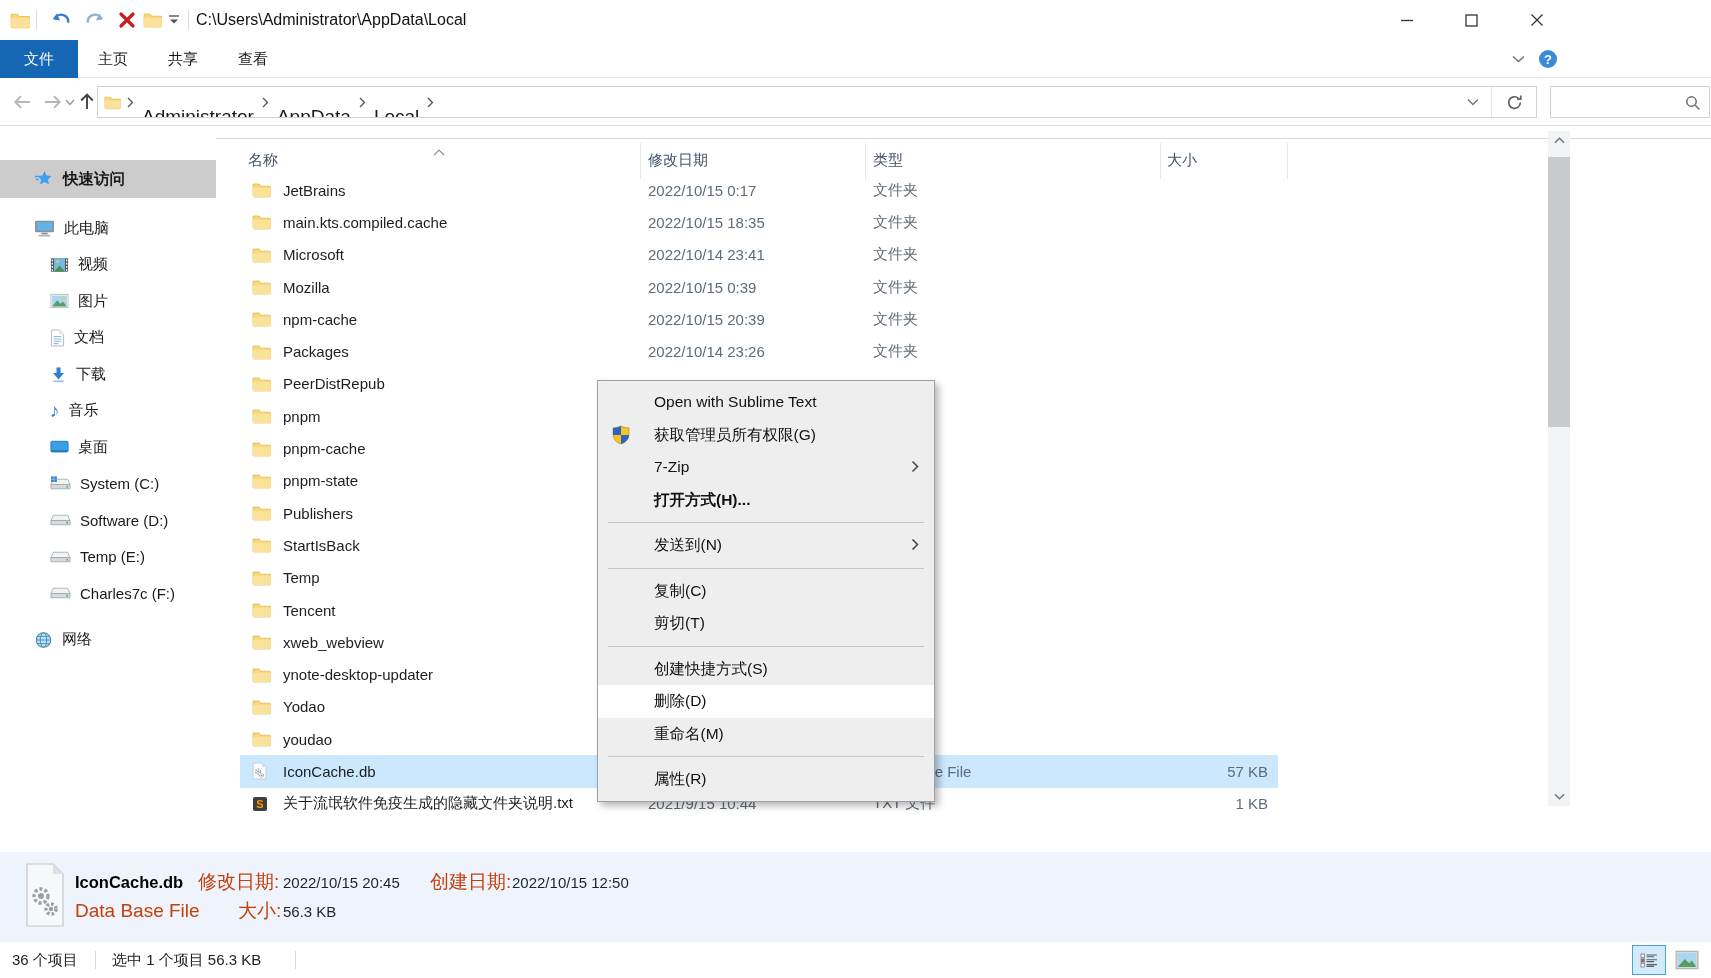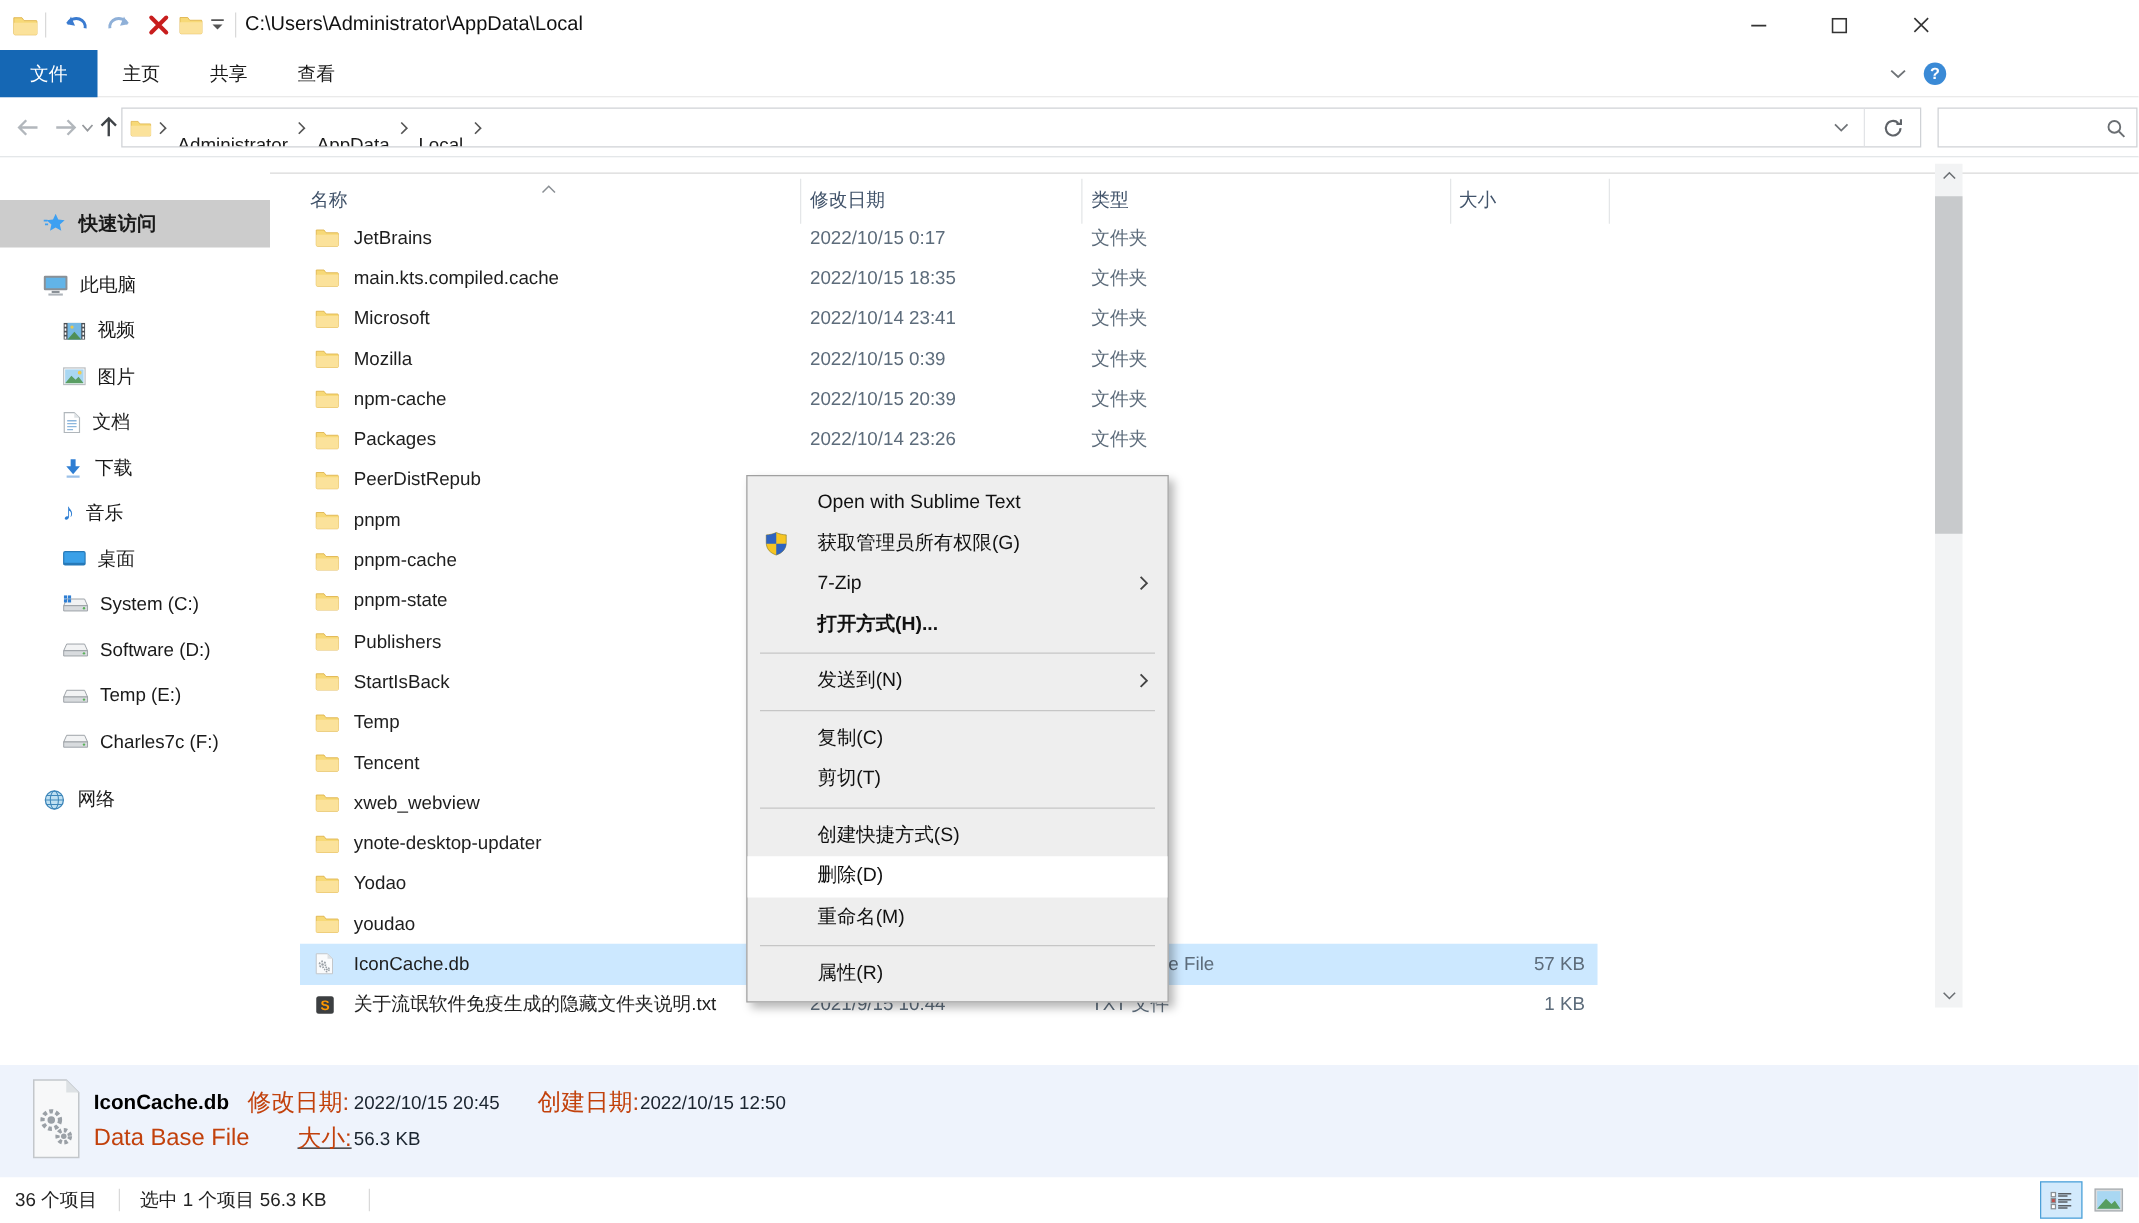--- a/index.html
+++ b/index.html
@@ -19,21 +19,21 @@
   #ribbon { position:absolute; left:0; top:40px; width:1711px; height:38px; background:#fff; border-bottom:1px solid #e4e4e4; }
   .rtab { position:absolute; top:0; height:38px; display:flex; align-items:center; justify-content:center; font-size:15px; }
   .rtab.active { background:#1567b4; color:#fff; }
 
   
   #navbar { position:absolute; left:0; top:78px; width:1711px; height:48px; background:#fff; border-bottom:1px solid #dcdfe2; }
   .nav-ic { position:absolute; top:0; height:48px; display:flex; align-items:center; justify-content:center; }
   #addrbox { position:absolute; left:97px; top:8px; width:1440px; height:32px; border:1px solid #cfd2d6; background:#fff;
     display:flex; align-items:center; }
   #crumbs { display:flex; align-items:center; height:100%; flex:1 1 auto; overflow:hidden; padding-left:6px; }
-  .crumb { font-size:15px; color:#1a1a1a; padding:0 8px; height:100%; display:flex; align-items:center;margin-top:29px; }
+  .crumb { font-size:19px; color:#1a1a1a; padding:0 8px; height:100%; display:flex; align-items:center;margin-top:29px; }
   .crumb-sep { color:#555; font-size:14px; display:flex; align-items:center; }
   #addr-dd { width:36px; height:100%; display:flex; align-items:center; justify-content:center; }
   #addr-div { width:1px; height:100%; background:#e2e4e7; }
   #refresh-btn { width:44px; height:100%; display:flex; align-items:center; justify-content:center; }
   #searchbox { position:absolute; left:1550px; top:8px; width:160px; height:32px; border:1px solid #cfd2d6; background:#fff; }
   #searchbox input { position:absolute; left:6px; top:2px; width:120px; height:26px; border:none; outline:none; font-size:14px;
     font-family:inherit; }
   #search-ic { position:absolute; right:8px; top:8px; }
 
   
@@ -749,21 +749,21 @@
     </div>
     <div class="d-line1" style="left:430px;">
       <span class="d-lbl">创建日期:</span>
     </div>
     <div class="d-line1" style="left:512px;">
       <span class="d-val">2022/10/15 12:50</span>
     </div>
     <div class="d-line2" style="left:75px;">
       <span class="d-lbl">Data Base File</span>
     </div>
-    <div class="d-line2" style="left:238px;text-decoration:underline;">
+    <div class="d-line2" style="left:238px;">
       <span class="d-lbl">大小:</span>
     </div>
     <div class="d-line2" style="left:283px;">
       <span class="d-val">56.3 KB</span>
     </div>
   </div>
 
   <div id="statusbar">
     <div class="st-txt" style="left:12px;">36 个项目</div>
     <div class="st-sep" style="left:95px;"></div>

